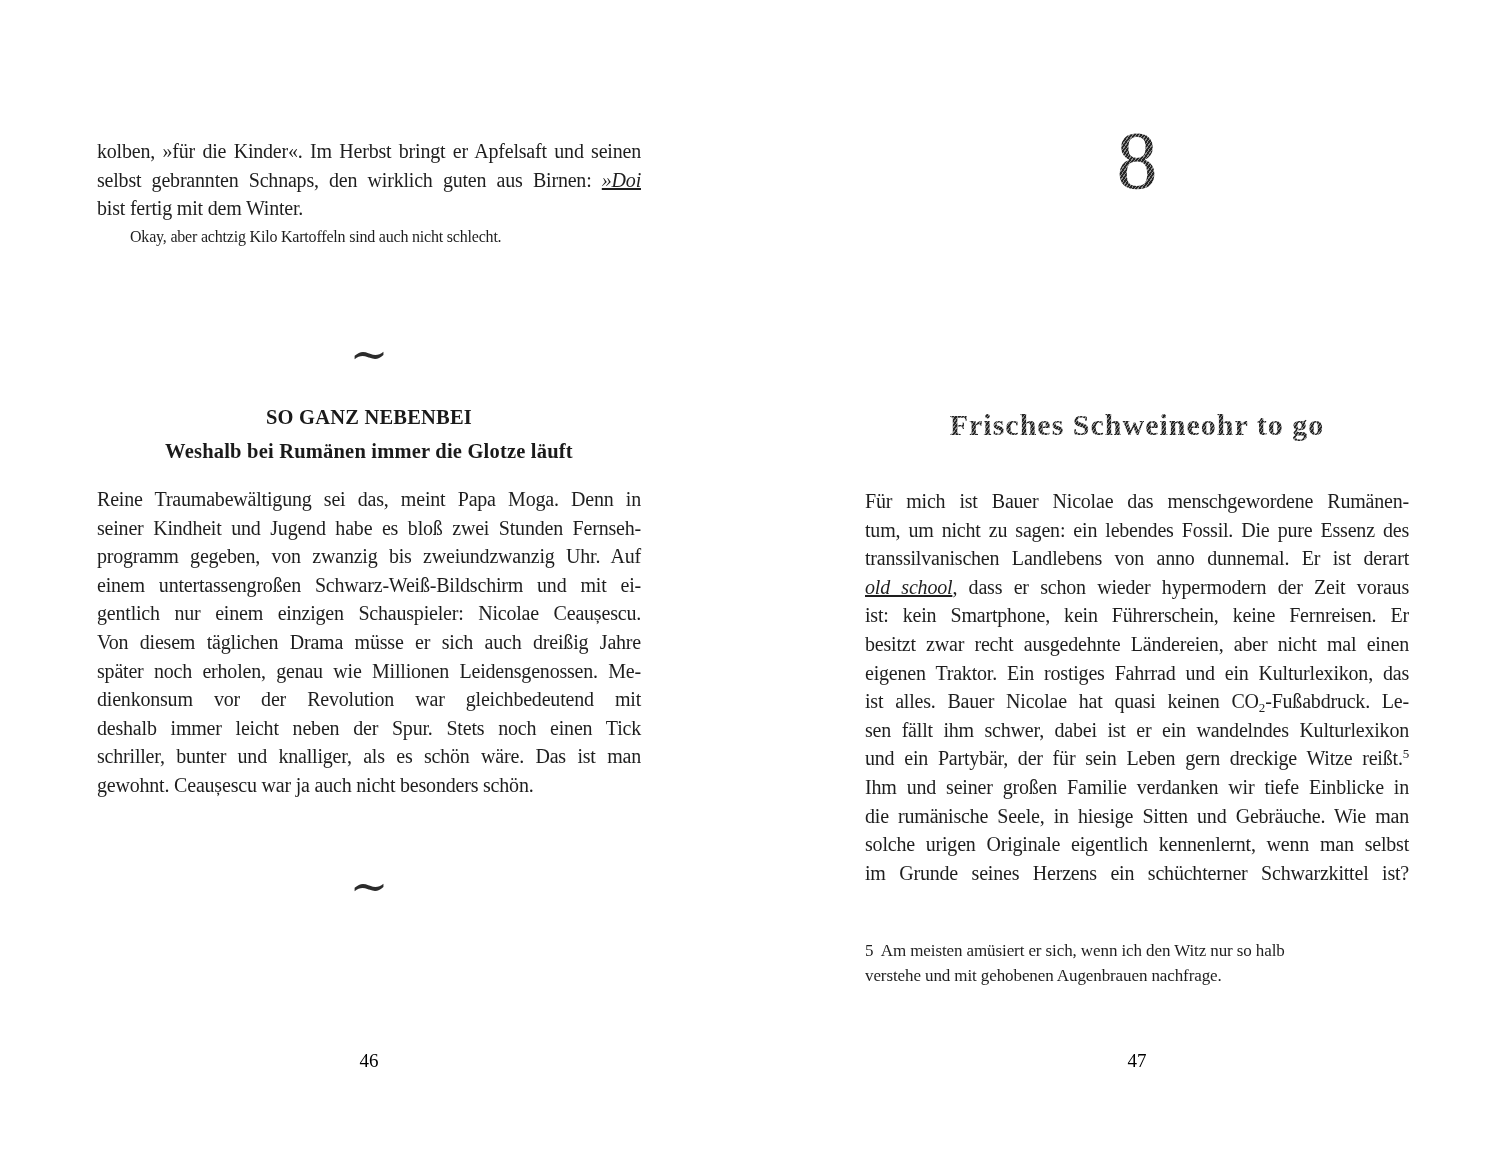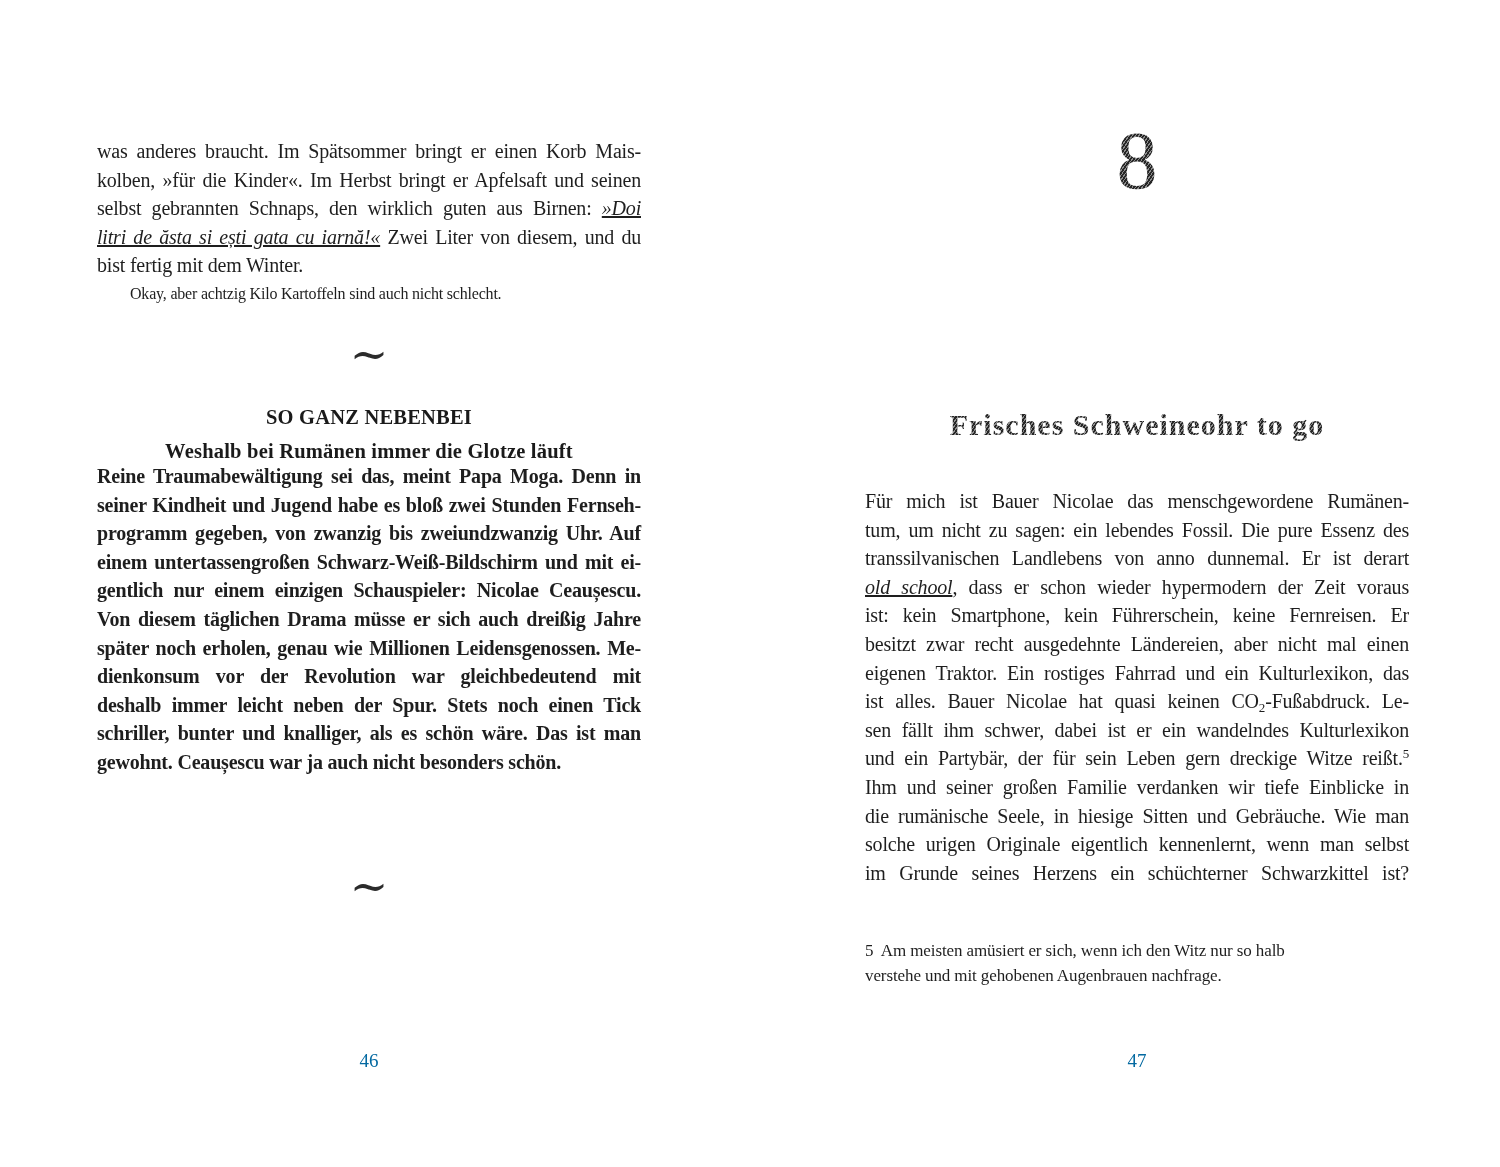--- a/index.html
+++ b/index.html
@@ -95,49 +95,47 @@
   .footnote .line {
     line-height: 24.5px;
     white-space: pre-wrap;
     text-align: left;
   }
 
   .folio {
     text-align: center;
     font-size: 19px;
     line-height: 24px;
-    color: #0369a1;
+    color: #000000;
   }
 </style>
 </head>
 <body>
 
 <div class="sheet">
 
   <div class="page page-left">
 
     <div class="block para" style="top:137px;">
       <div>
-          <div class="line j">was anderes braucht. Im Spätsommer bringt er einen Korb Mais-</div>
           <div class="line j">kolben, »für die Kinder«. Im Herbst bringt er Apfelsaft und seinen</div>
           <div class="line j">selbst gebrannten Schnaps, den wirklich guten aus Birnen: <i>»Doi</i></div>
-          <div class="line j"><i>litri de ăsta si ești gata cu iarnă!«</i> Zwei Liter von diesem, und du</div>
           <div class="line">bist fertig mit dem Winter.</div>
         </div>
       <div class="indent-line">Okay, aber achtzig Kilo Kartoffeln sind auch nicht schlecht.</div>
     </div>
 
     <div class="block ornament" style="top:334px;">~</div>
 
     <div class="block section-heading" style="top:400px;">
       <div>SO GANZ NEBENBEI</div>
       <div>Weshalb bei Rumänen immer die Glotze läuft</div>
     </div>
 
-    <div class="block para" style="top:462px;font-weight:bold;">
+    <div class="block para" style="top:485px;">
         <div class="line j">Reine Traumabewältigung sei das, meint Papa Moga. Denn in</div>
         <div class="line j">seiner Kindheit und Jugend habe es bloß zwei Stunden Fernseh-</div>
         <div class="line j">programm gegeben, von zwanzig bis zweiundzwanzig Uhr. Auf</div>
         <div class="line j">einem untertassengroßen Schwarz-Weiß-Bildschirm und mit ei-</div>
         <div class="line j">gentlich nur einem einzigen Schauspieler: Nicolae Ceaușescu.</div>
         <div class="line j">Von diesem täglichen Drama müsse er sich auch dreißig Jahre</div>
         <div class="line j">später noch erholen, genau wie Millionen Leidensgenossen. Me-</div>
         <div class="line j">dienkonsum vor der Revolution war gleichbedeutend mit</div>
         <div class="line j">deshalb immer leicht neben der Spur. Stets noch einen Tick</div>
         <div class="line j">schriller, bunter und knalliger, als es schön wäre. Das ist man</div>

